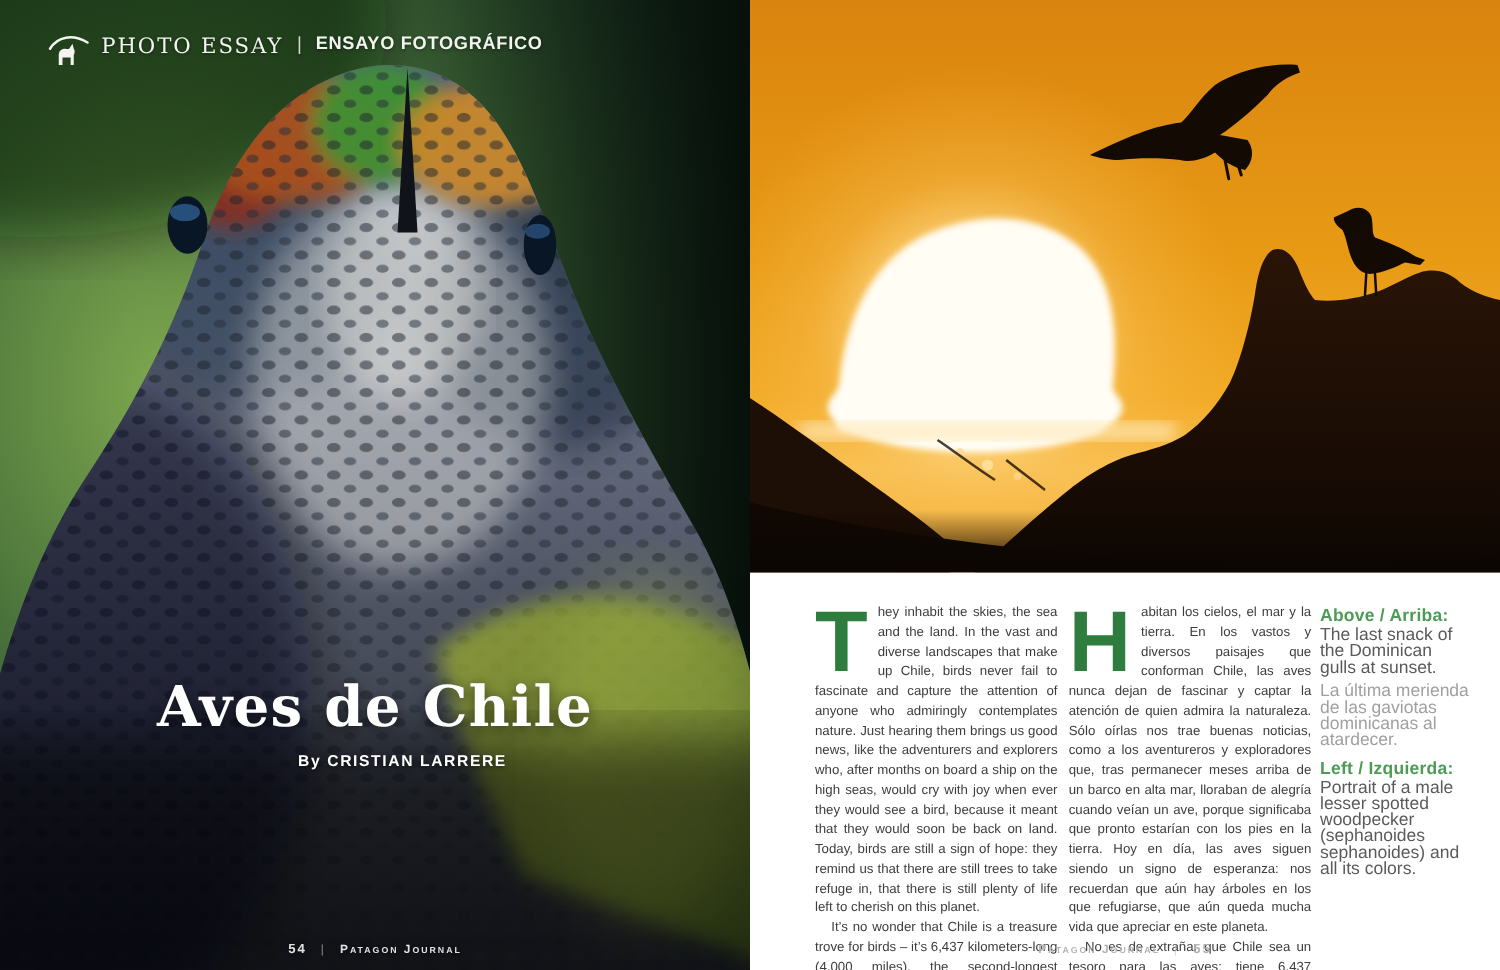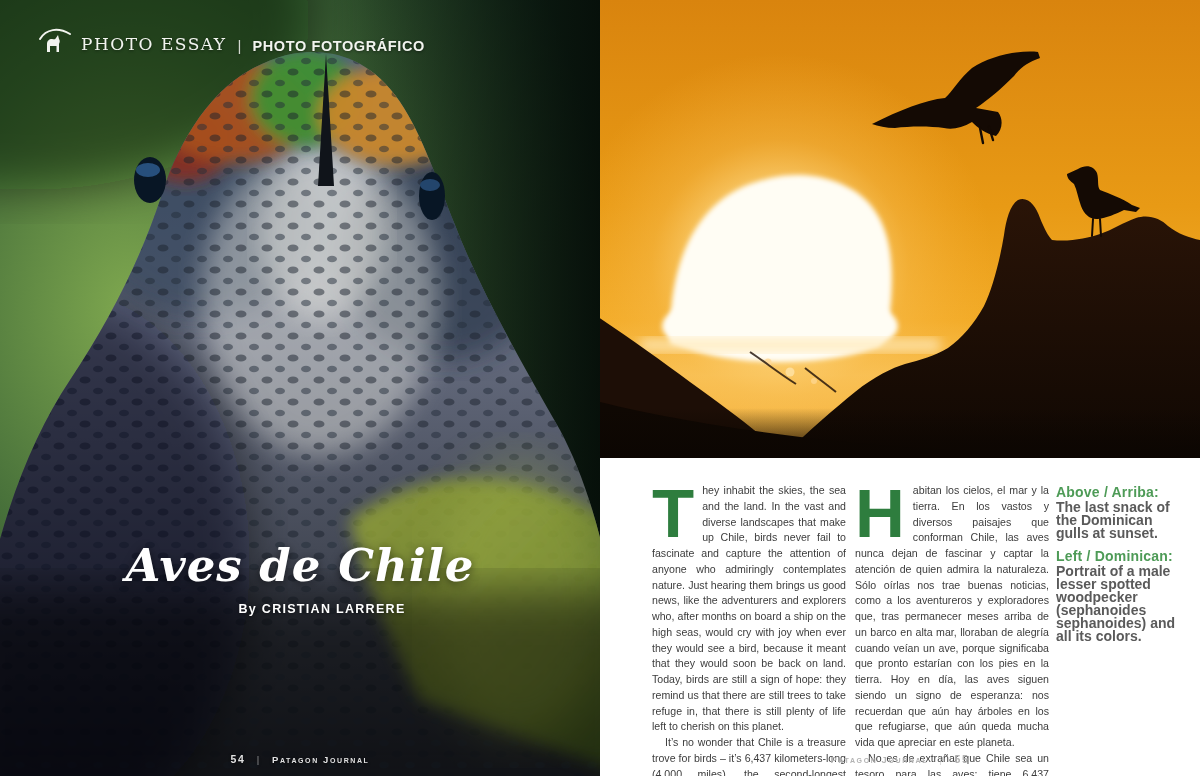--- a/index.html
+++ b/index.html
@@ -4,35 +4,35 @@
 <style>
   html,body{margin:0;padding:0;background:#222;}
   .spread{position:relative;width:1200px;height:776px;overflow:hidden;background:#fff;
           font-family:"Liberation Sans",sans-serif;}
   .page{position:absolute;top:0;height:776px;width:600px;overflow:hidden;}
   .page-left{left:0;background:#1c3a28;}
   .page-right{left:600px;background:#ffffff;}
   .photo-svg{position:absolute;left:0;top:0;display:block;}
 
   
-  .kicker{position:absolute;left:38px;top:27px;display:flex;align-items:flex-end;gap:9px;
+  .kicker{position:absolute;left:38px;top:27px;display:flex;align-items:flex-start;gap:9px;
           color:#f2f4ef;text-shadow:0 1px 3px rgba(0,0,0,.45);}
   .kicker .logo{width:34px;height:27px;flex:0 0 auto;}
   .kicker .en{font-family:"DejaVu Serif",serif;font-size:17px;letter-spacing:1.5px;}
   .kicker .bar{font-size:15px;opacity:.85;font-weight:300;margin:0 2px;}
   .kicker .es{font-family:"Liberation Sans",sans-serif;font-weight:bold;font-size:14.5px;
               letter-spacing:.6px;}
 
   .title-block{position:absolute;left:0;right:0;top:540px;text-align:center;color:#fff;}
   .title-script{font-family:"DejaVu Serif",serif;font-style:italic;font-size:57px;
                 line-height:1.05;letter-spacing:1px;
                 text-shadow:0 2px 10px rgba(0,0,0,.55);}
   .title-serif{font-family:"DejaVu Serif",serif;font-weight:bold;font-size:45px;
                line-height:1.05;margin-top:2px;letter-spacing:1px;
-               text-shadow:0 2px 10px rgba(0,0,0,.55);font-style:italic;}
+               text-shadow:0 2px 10px rgba(0,0,0,.55);}
   .byline{margin-top:13px;font-size:12.5px;font-weight:bold;letter-spacing:1.3px;
           text-shadow:0 1px 4px rgba(0,0,0,.6);padding-left:44px;}
 
   .folio{position:absolute;left:0;right:0;bottom:11px;text-align:center;font-size:9.5px;
          letter-spacing:1.6px;font-variant:small-caps;font-weight:bold;}
   .folio-left{color:rgba(255,255,255,.88);text-shadow:0 1px 3px rgba(0,0,0,.5);}
   .folio-right{color:#b3b3b3;}
   .folio .num{font-size:10.5px;}
   .folio .bar{opacity:.55;margin:0 7px;font-weight:normal;}
 
@@ -43,21 +43,21 @@
   .col-es{left:255px;width:194px;}
   .col p{margin:0;}
   .col p.indent{text-indent:13px;}
   .dropcap{float:left;color:#2E7D3E;font-weight:bold;font-size:69px;line-height:56px;
            margin:3px 8px 0 0;font-family:"Liberation Sans",sans-serif;}
 
   .captions{position:absolute;left:456px;top:486px;width:120px;font-size:14px;
             line-height:13px;}
   .cap-block{margin-bottom:10px;}
   .cap-head{color:#4E9B57;font-weight:bold;margin:0 0 2px 0;letter-spacing:.2px;}
-  .cap-en{color:#5a5a5a;margin:0 0 6px 0;font-weight:bold;}
+  .cap-en{color:#5a5a5a;margin:0 0 6px 0;}
   .cap-es{color:#a0a0a0;margin:0;}
 </style>
 </head>
 <body>
 
 <div class="spread">
 
   <section class="page page-left">
 
     <svg class="photo-svg" width="600" height="776" viewBox="0 0 600 776" xmlns="http://www.w3.org/2000/svg">
@@ -144,21 +144,21 @@
       </g>
     </svg>
 
     <header class="kicker">
       <svg class="logo" viewBox="0 0 34 27" xmlns="http://www.w3.org/2000/svg">
         <path d="M2 12 C8 2 20 0 32 7" fill="none" stroke="#f2f4ef" stroke-width="2" stroke-linecap="round"></path>
         <path d="M9 25 L9 17 C9 14 11 12 14 12 C16 12 17 13 18 11 L20 8 L21 12 C22 13 22 15 21 17 L21 25 L18.5 25 L18.5 19 L12 19 L12 25 Z" fill="#f2f4ef"></path>
       </svg>
       <span class="en">PHOTO ESSAY</span>
       <span class="bar">|</span>
-      <span class="es">PHOTO FOTOGRÁFICO</span>
+      <span class="es">ENSAYO FOTOGRÁFICO</span>
     </header>
 
     <div class="title-block">
       <div class="title-serif">Aves de Chile</div>
       <div class="byline">By CRISTIAN LARRERE</div>
     </div>
 
     <div class="folio folio-left">
       <span class="num">54</span>
       <span class="bar">|</span>
@@ -271,23 +271,24 @@
 
     <div class="col col-es">
       <p><span class="dropcap">H</span><span>abitan los cielos, el mar y la tierra. En los vastos y diversos paisajes que conforman Chile, las aves nunca dejan de fascinar y captar la atención de quien admira la naturaleza. Sólo oírlas nos trae buenas noticias, como a los aventureros y exploradores que, tras permanecer meses arriba de un barco en alta mar, lloraban de alegría cuando veían un ave, porque significaba que pronto estarían con los pies en la tierra. Hoy en día, las aves siguen siendo un signo de esperanza: nos recuerdan que aún hay árboles en los que refugiarse, que aún queda mucha vida que apreciar en este planeta.</span></p>
       <p class="indent">No es de extrañar que Chile sea un tesoro para las aves: tiene 6.437 kilómetros de longitud, el segundo país más largo del mundo. Eso es una receta para una asombrosa diversidad de ecosistemas que albergan una gran diversidad de especies. Desde las nortinas kiulas y suris, pasando por los reconocidos chincoles y pica-</p>
     </div>
 
     <aside class="captions">
       <div class="cap-block">
         <p class="cap-head">Above / Arriba:</p>
         <p class="cap-en">The last snack of the Dominican gulls at sunset.</p>
+        <p class="cap-es">La última merienda de las gaviotas dominicanas al atardecer.</p>
       </div>
       <div class="cap-block">
-        <p class="cap-head">Left / Dominican:</p>
+        <p class="cap-head">Left / Izquierda:</p>
         <p class="cap-en">Portrait of a male lesser spotted woodpecker (sephanoides sephanoides) and all its colors.</p>
       </div>
     </aside>
 
     <div class="folio folio-right">
       <span>Patagon Journal</span>
       <span class="bar">|</span>
       <span class="num">55</span>
     </div>
   </section>

